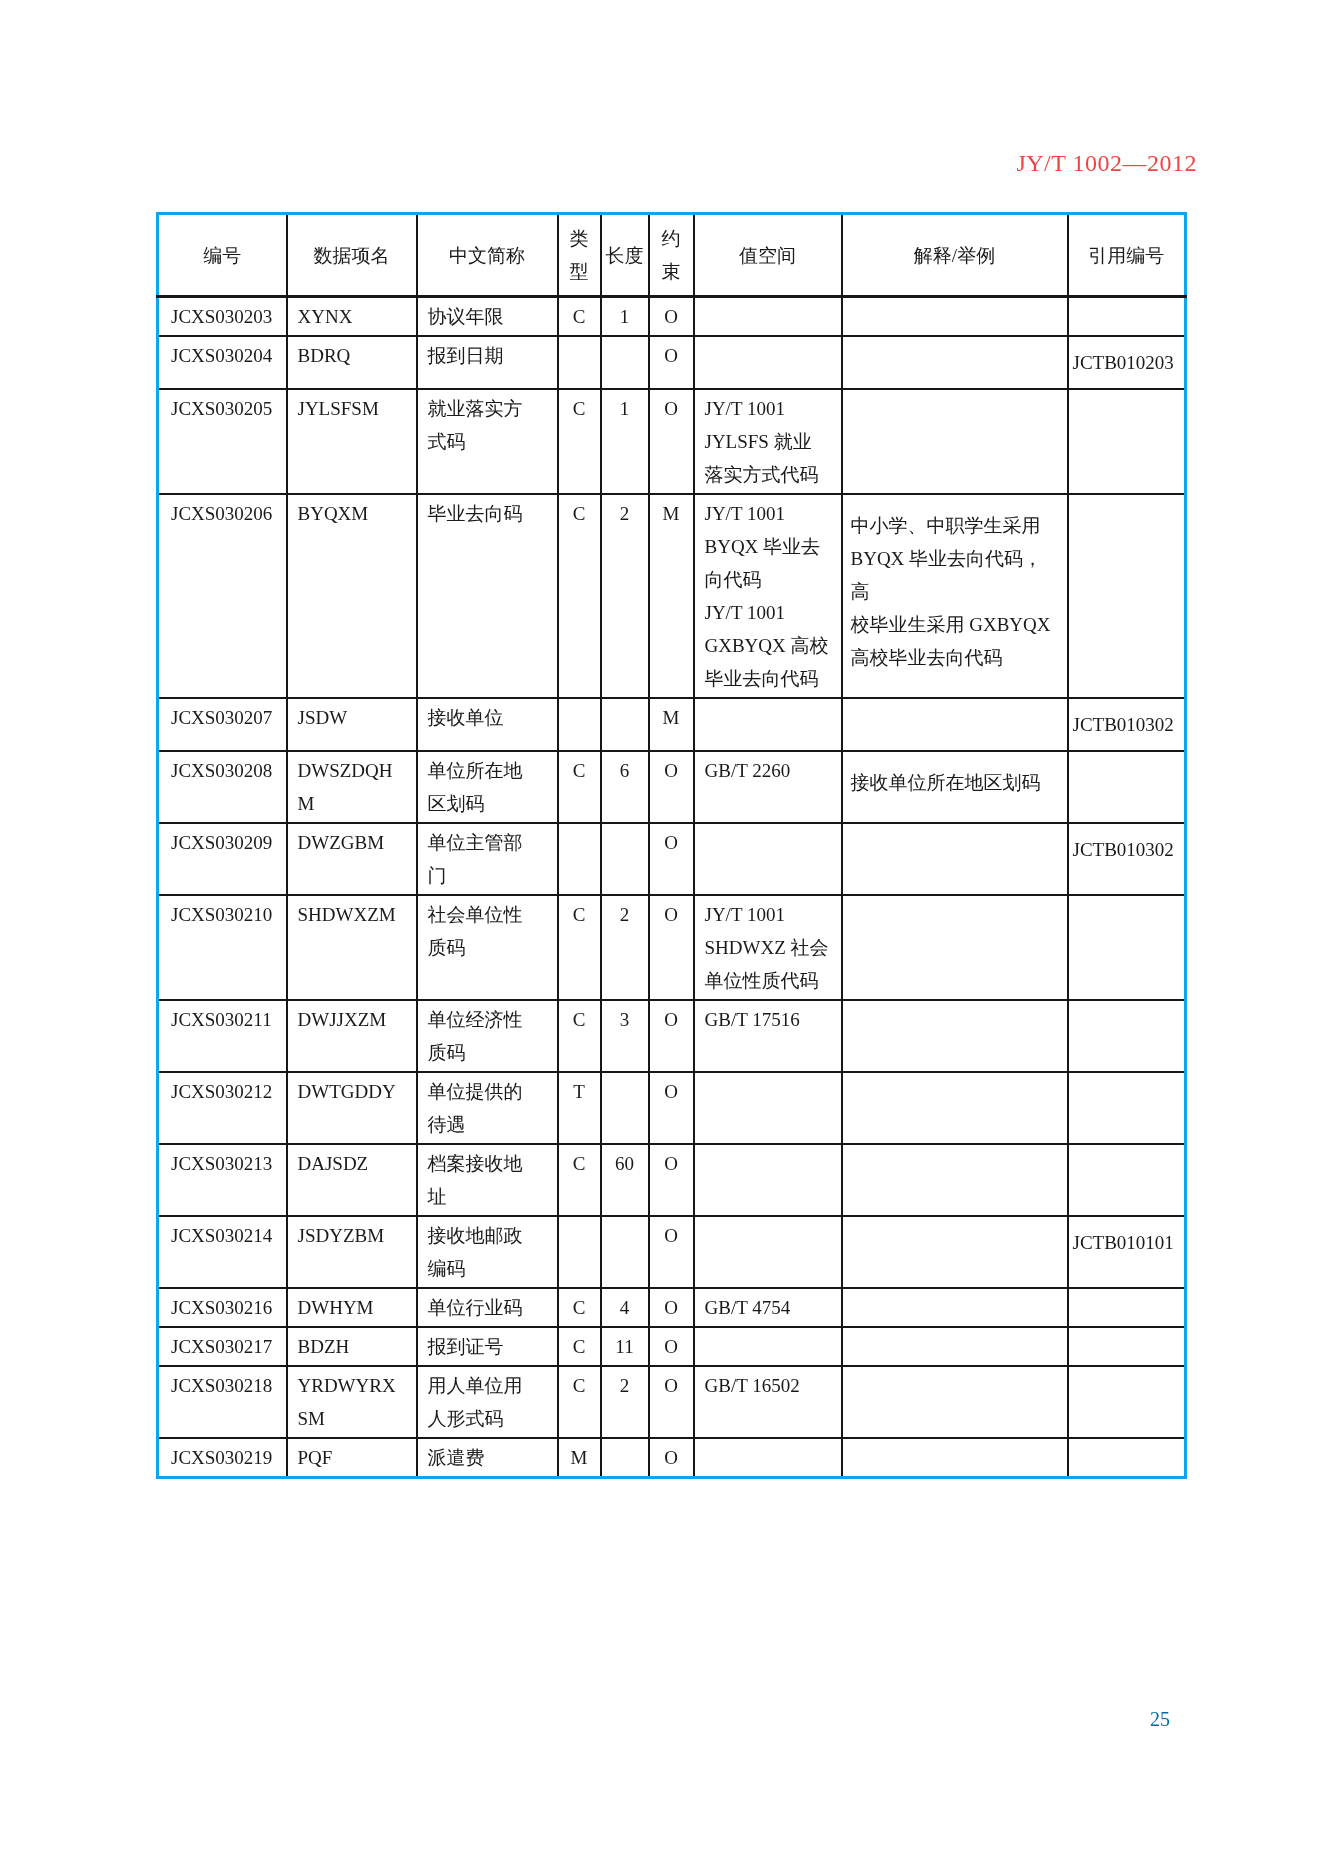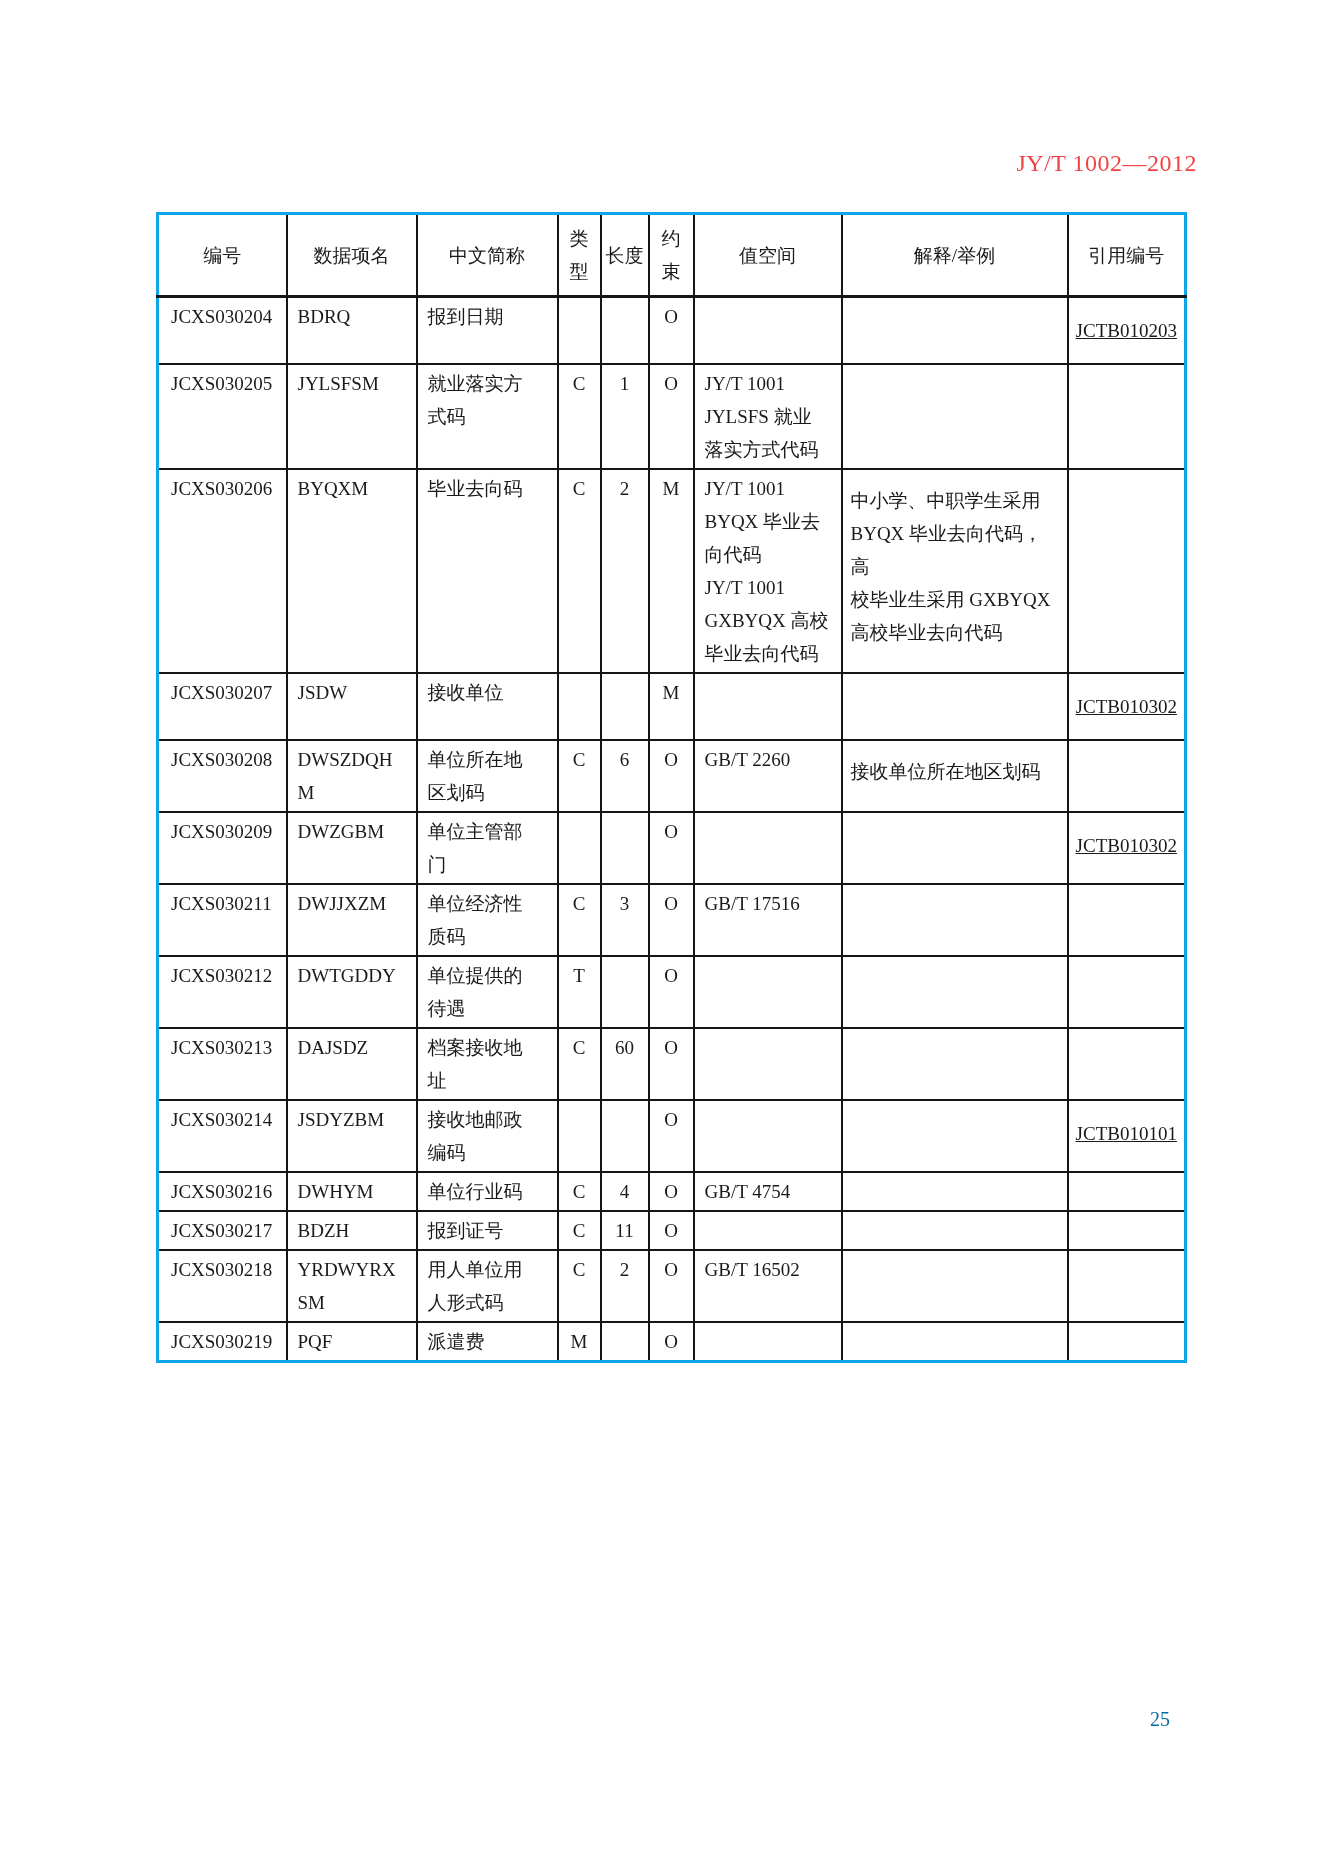--- a/index.html
+++ b/index.html
@@ -46,21 +46,21 @@
   thead th {
     text-align: center;
     vertical-align: middle;
     padding: 4px 3px;
     height: 72px;
     border-bottom: 3px solid #161616;
   }
   td.c0 { padding: 2px 8px 2px 12px; }
   td.c3, td.c4, td.c5 { text-align: center; padding: 2px 2px; }
   td.c7 { padding: 14px 8px; }
-  td.c8 { text-align: center; padding: 16px 4px; text-decoration: underline; }
+  td.c8 { text-align: left; padding: 9px 4px; }
   .page-number {
     position: absolute;
     top: 1708px;
     left: 1150px;
     font-size: 20px;
     color: #0369a1;
   }
 </style>
 </head>
 <body>
@@ -89,20 +89,31 @@
           <th class="c3">类型</th>
           <th class="c4">长度</th>
           <th class="c5">约束</th>
           <th class="c6">值空间</th>
           <th class="c7">解释/举例</th>
           <th class="c8">引用编号</th>
         </tr>
     </thead>
     <tbody id="table-body">
         <tr>
+          <td class="c0">JCXS030203</td>
+          <td class="c1">XYNX</td>
+          <td class="c2">协议年限</td>
+          <td class="c3">C</td>
+          <td class="c4">1</td>
+          <td class="c5">O</td>
+          <td class="c6"></td>
+          <td class="c7"></td>
+          <td class="c8"></td>
+        </tr>
+        <tr>
           <td class="c0">JCXS030204</td>
           <td class="c1">BDRQ</td>
           <td class="c2">报到日期</td>
           <td class="c3"></td>
           <td class="c4"></td>
           <td class="c5">O</td>
           <td class="c6"></td>
           <td class="c7"></td>
           <td class="c8">JCTB010203</td>
         </tr>
@@ -168,20 +179,34 @@
           <td class="c2">单位主管部
 门</td>
           <td class="c3"></td>
           <td class="c4"></td>
           <td class="c5">O</td>
           <td class="c6"></td>
           <td class="c7"></td>
           <td class="c8">JCTB010302</td>
         </tr>
         <tr>
+          <td class="c0">JCXS030210</td>
+          <td class="c1">SHDWXZM</td>
+          <td class="c2">社会单位性
+质码</td>
+          <td class="c3">C</td>
+          <td class="c4">2</td>
+          <td class="c5">O</td>
+          <td class="c6">JY/T 1001
+SHDWXZ 社会
+单位性质代码</td>
+          <td class="c7"></td>
+          <td class="c8"></td>
+        </tr>
+        <tr>
           <td class="c0">JCXS030211</td>
           <td class="c1">DWJJXZM</td>
           <td class="c2">单位经济性
 质码</td>
           <td class="c3">C</td>
           <td class="c4">3</td>
           <td class="c5">O</td>
           <td class="c6">GB/T 17516</td>
           <td class="c7"></td>
           <td class="c8"></td>

